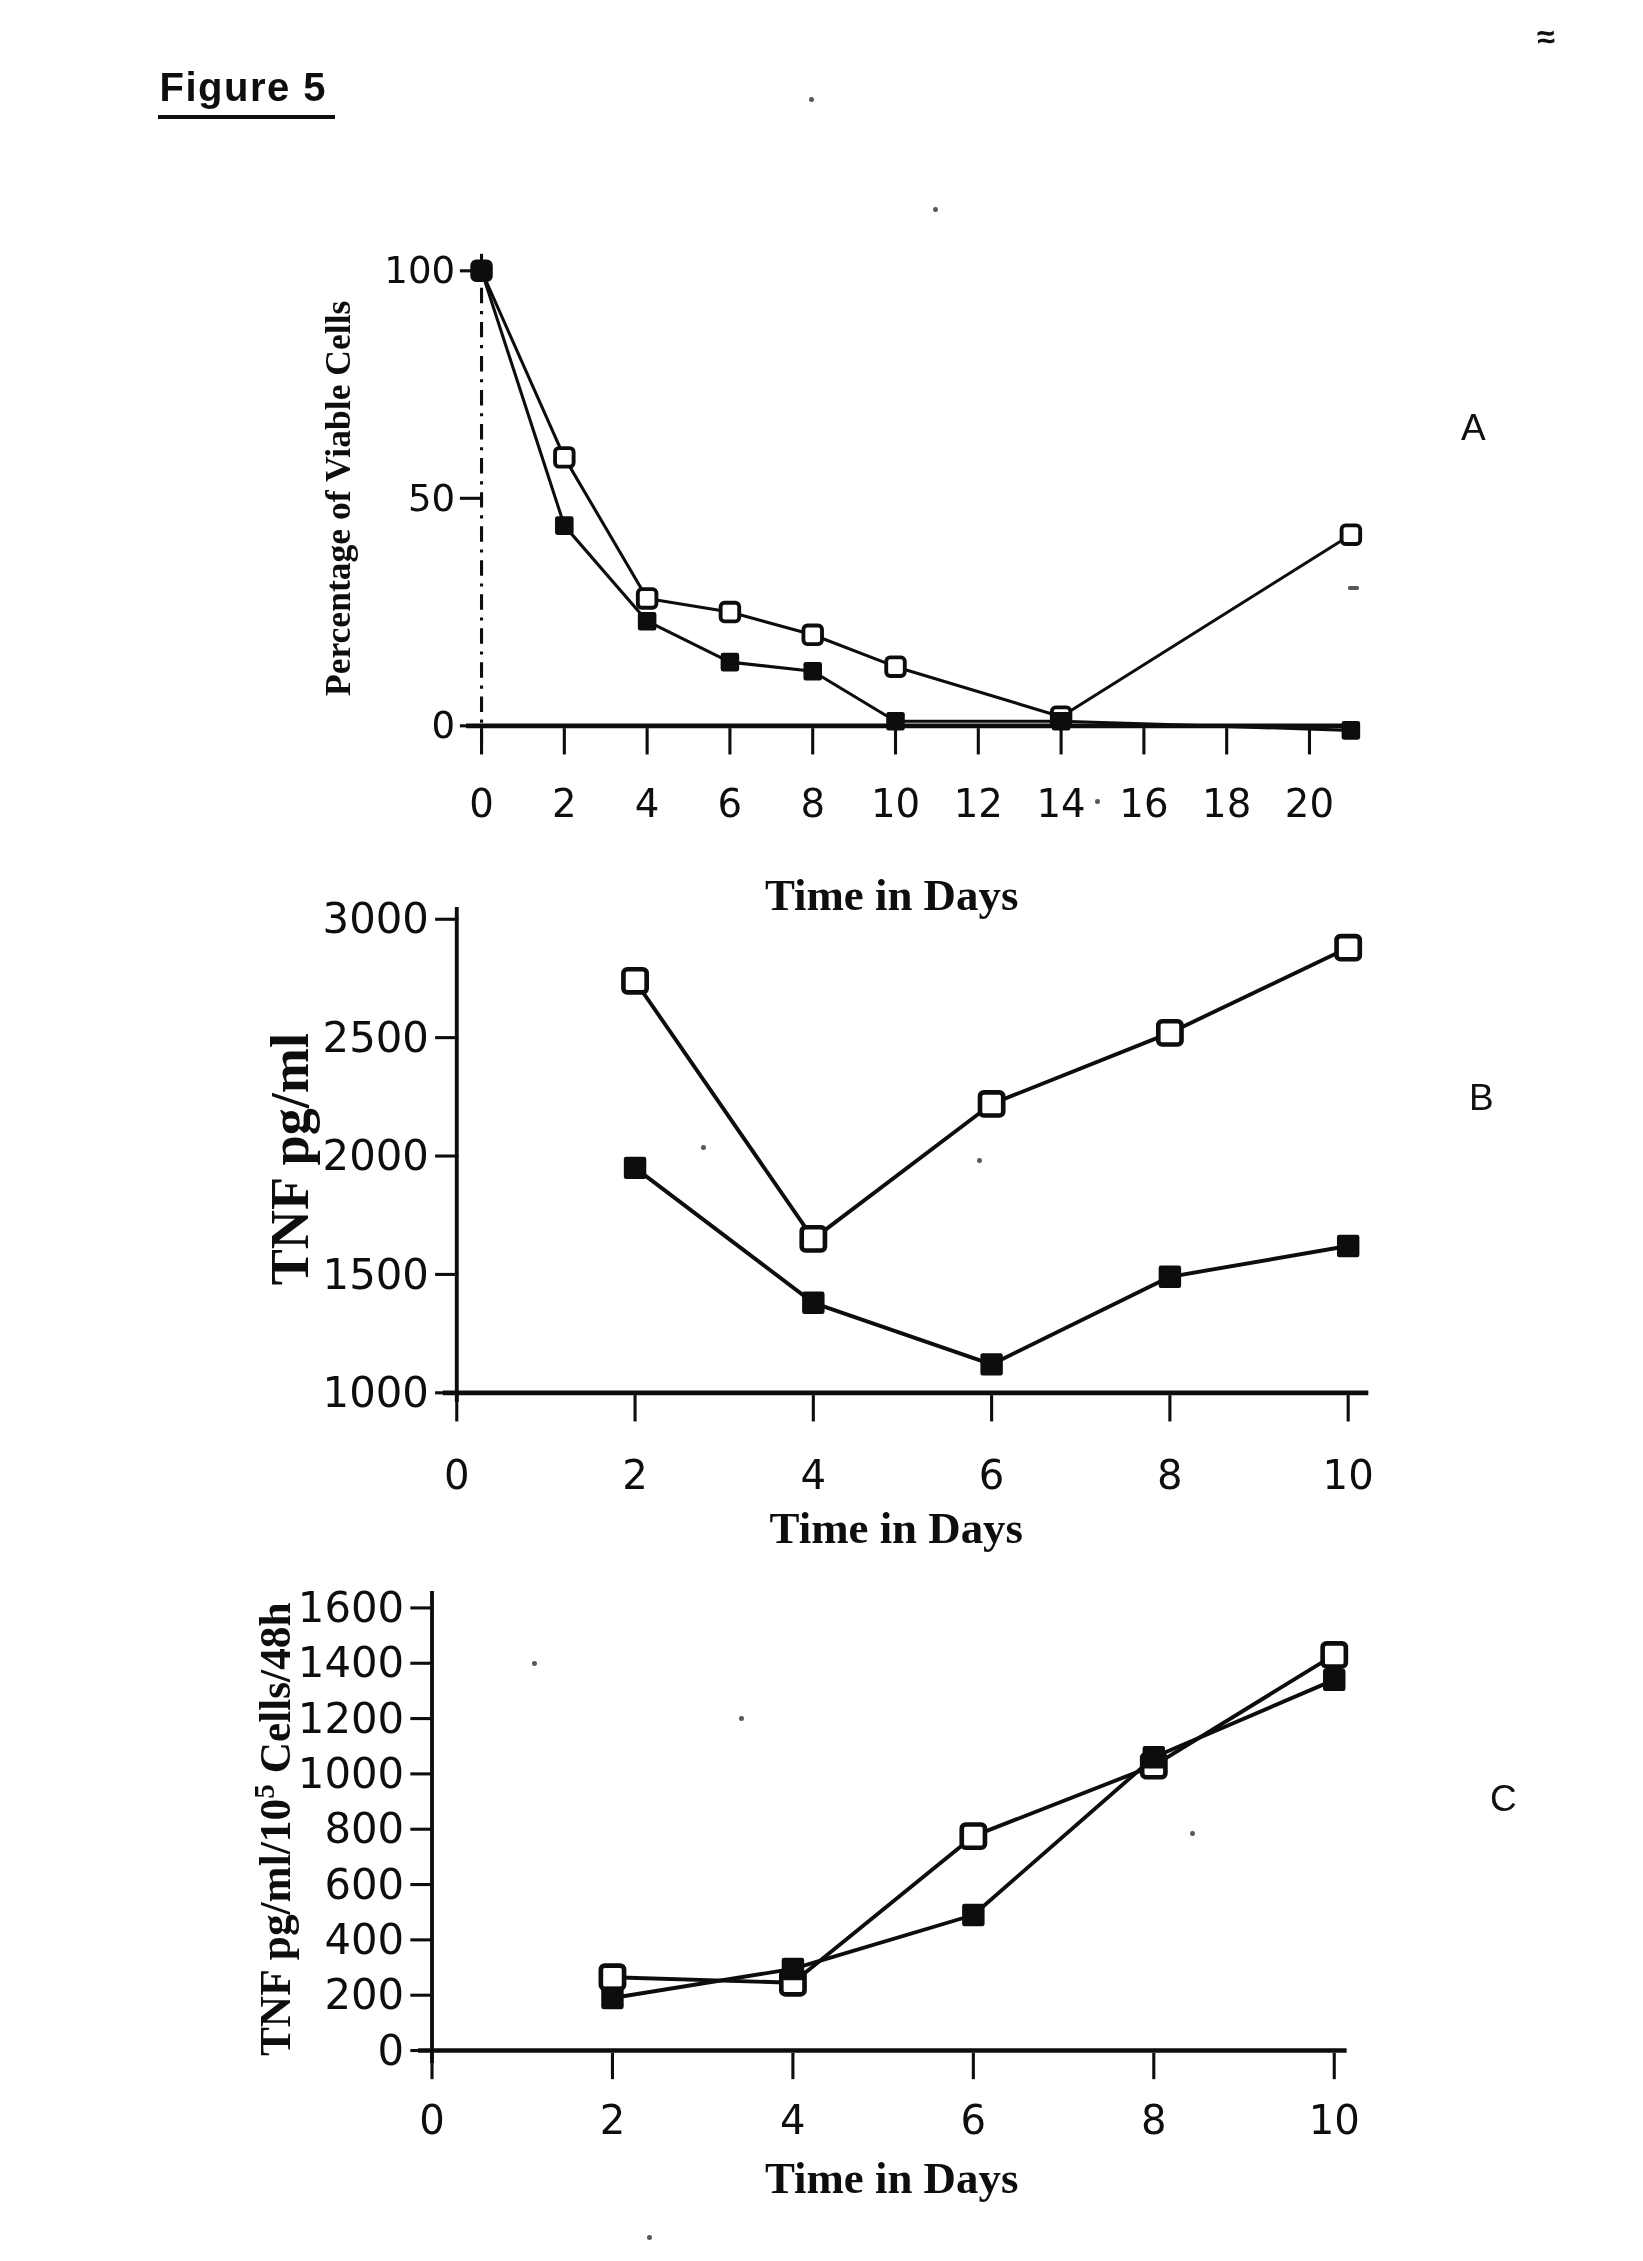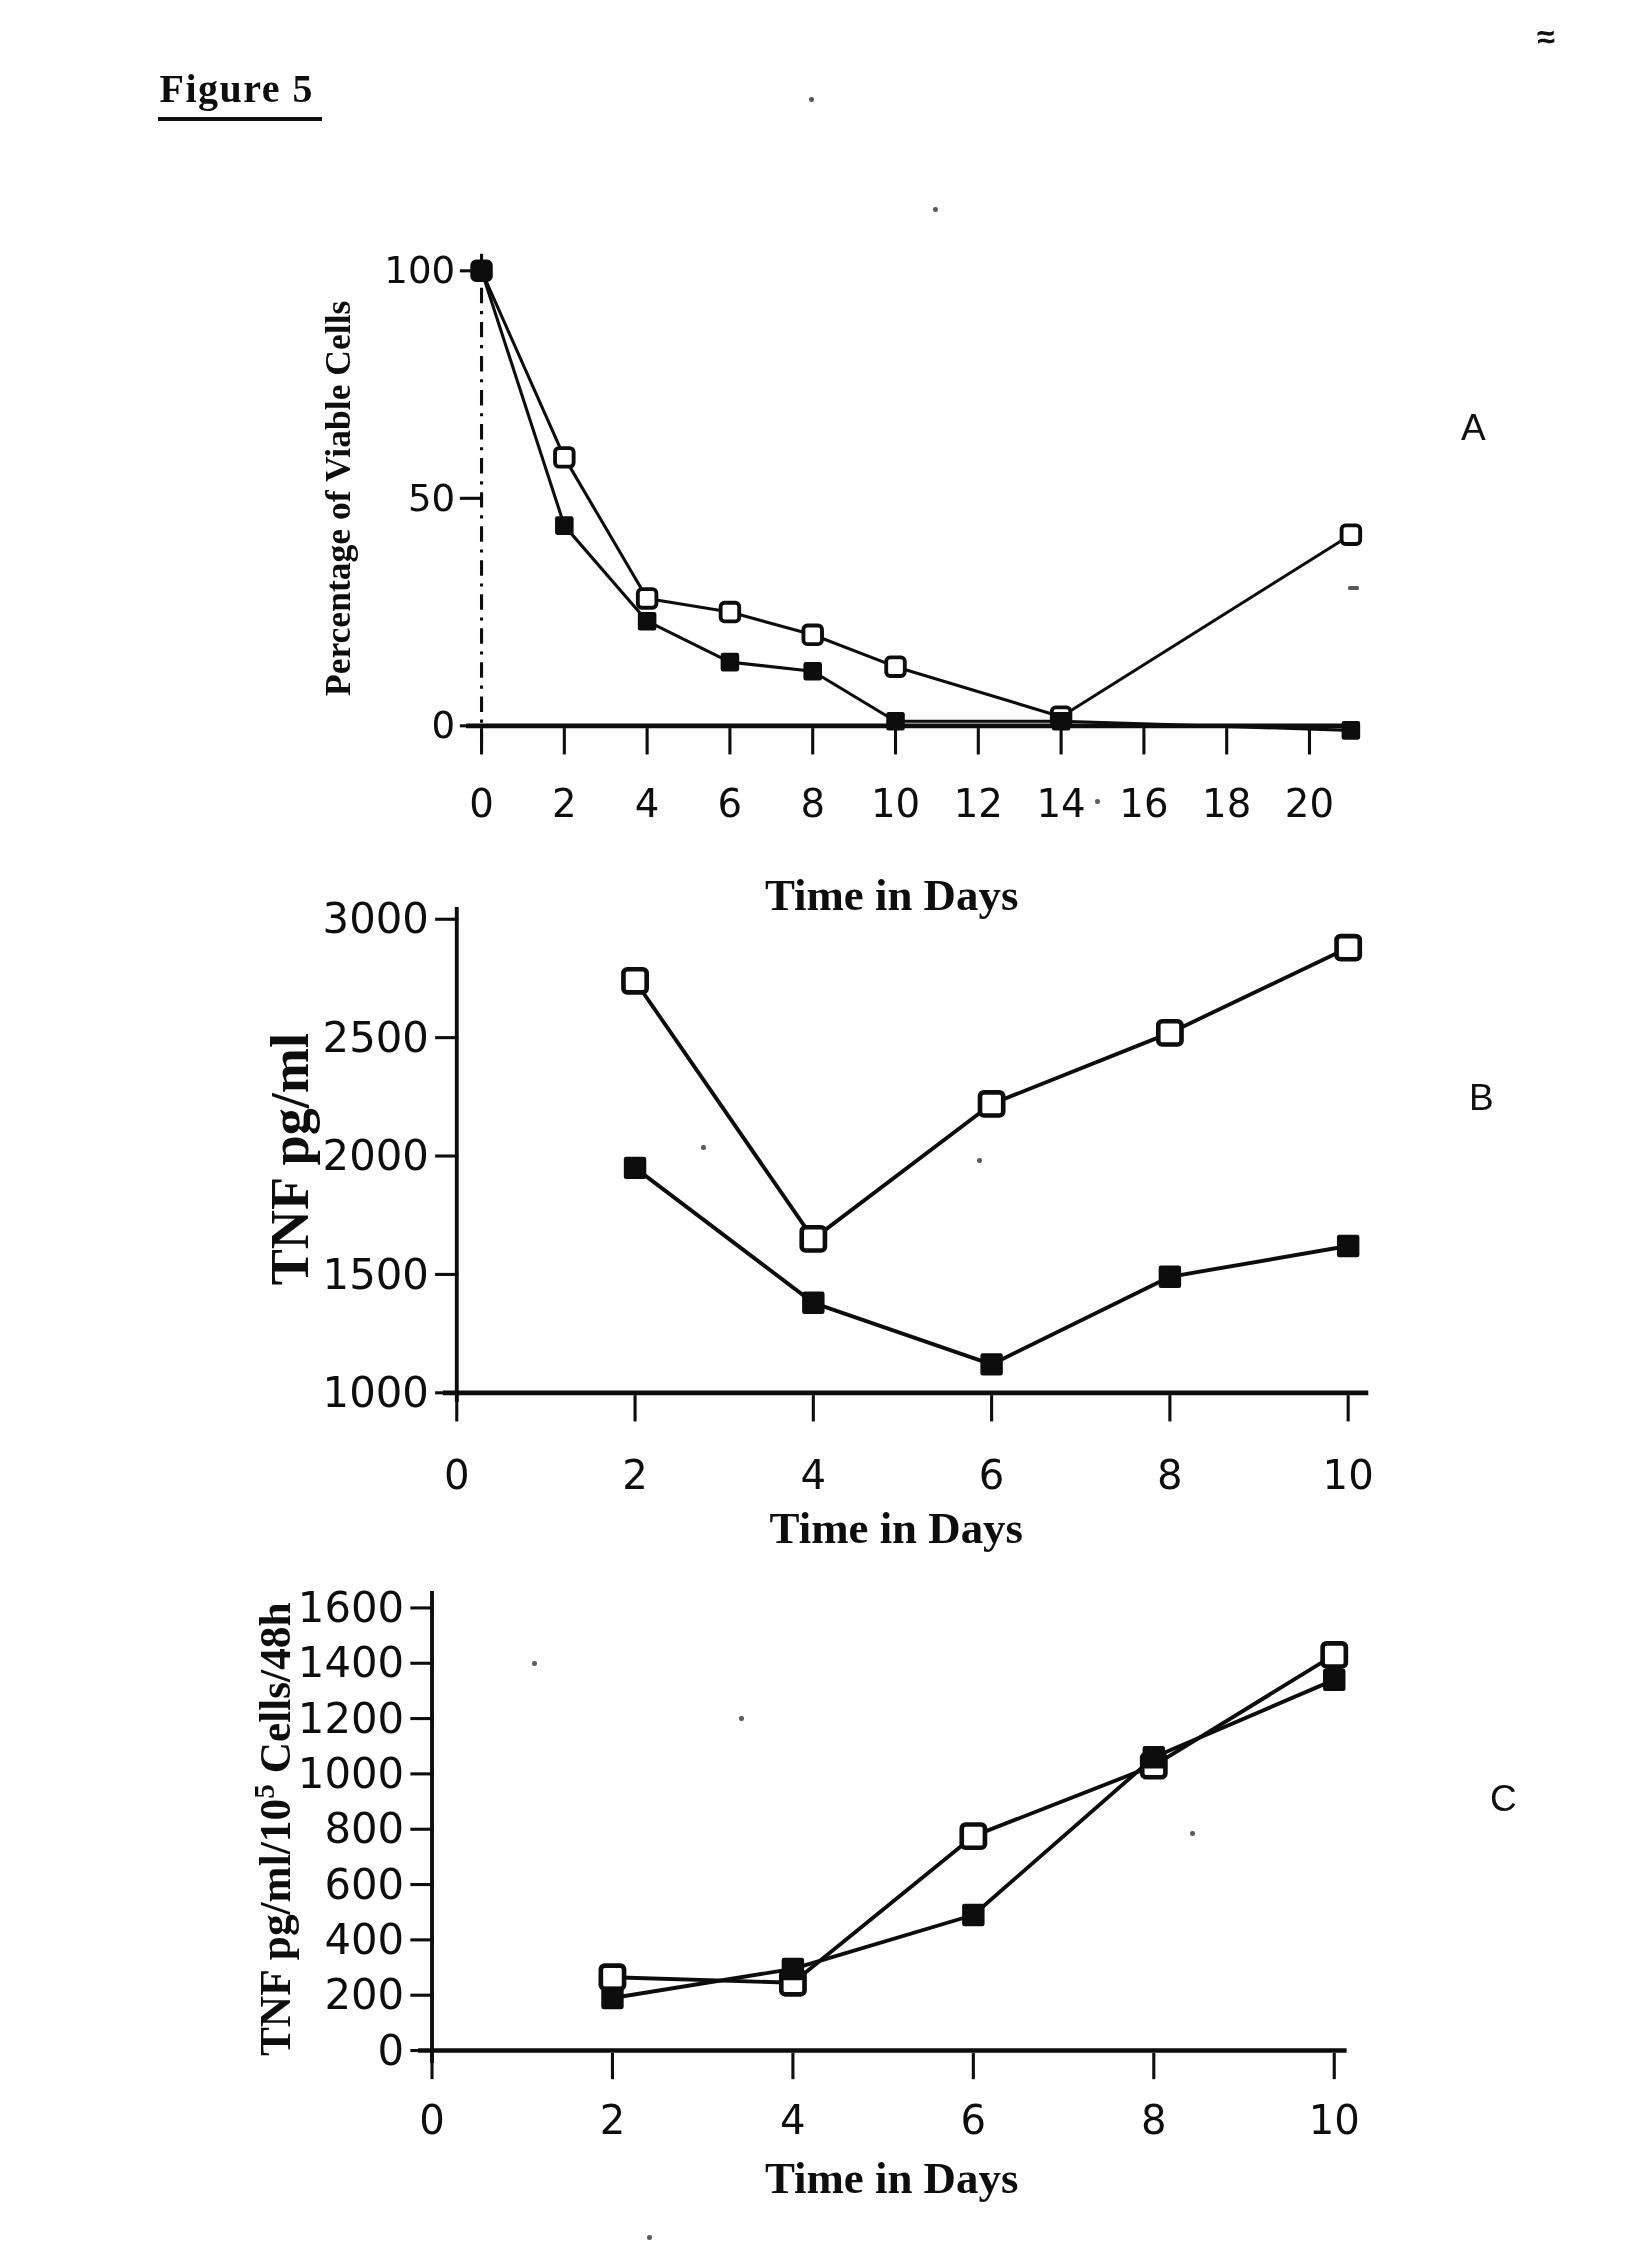--- a/index.html
+++ b/index.html
@@ -8,21 +8,21 @@
     width:1644px;height:2261px;
     background:#ffffff;
     overflow:hidden;
     font-family:"Liberation Sans",sans-serif;
     color:#0e0e0e;
   }
   .figure-title{
     position:absolute;left:158px;top:65px;
     font-size:40px;font-weight:700;letter-spacing:1.5px;
     border-bottom:4.6px solid #0e0e0e;padding:0 7.7px 4.6px 1.5px;
-    font-family:Liberation Serif, serif;
+    font-family:Liberation Sans, sans-serif;
   }
   .panel-letter{
     position:absolute;
     font-size:37px;font-weight:400;
     font-family:"Liberation Sans",sans-serif;color:#111;
   }
   .panel-a{left:1461px;top:407px;}
   .panel-b{left:1469px;top:1077px;}
   .panel-c{left:1490px;top:1778px;}
   .scan-mark{

